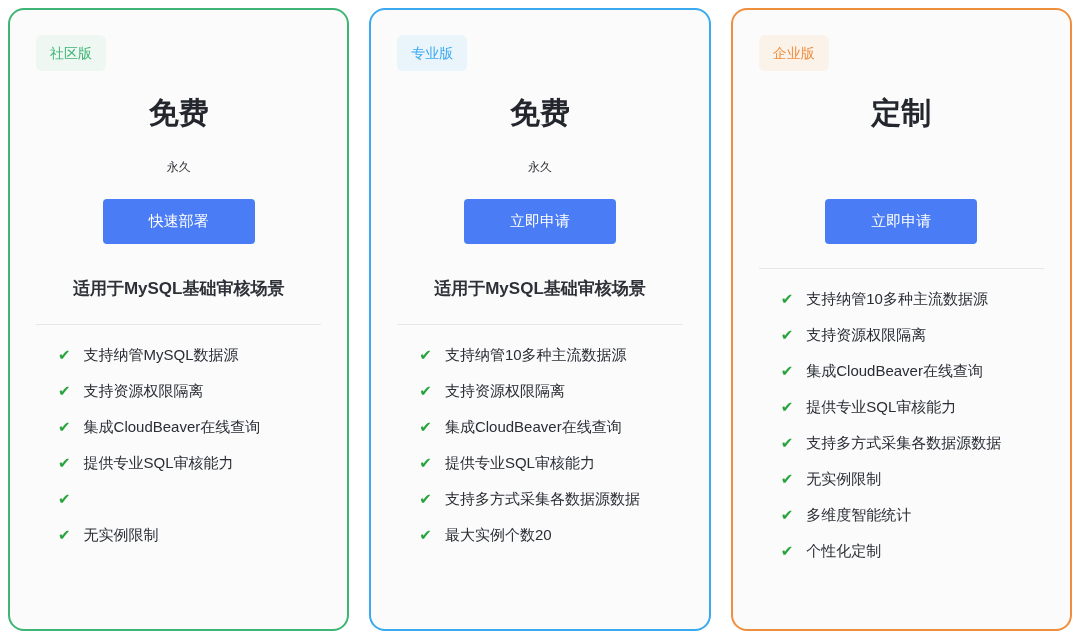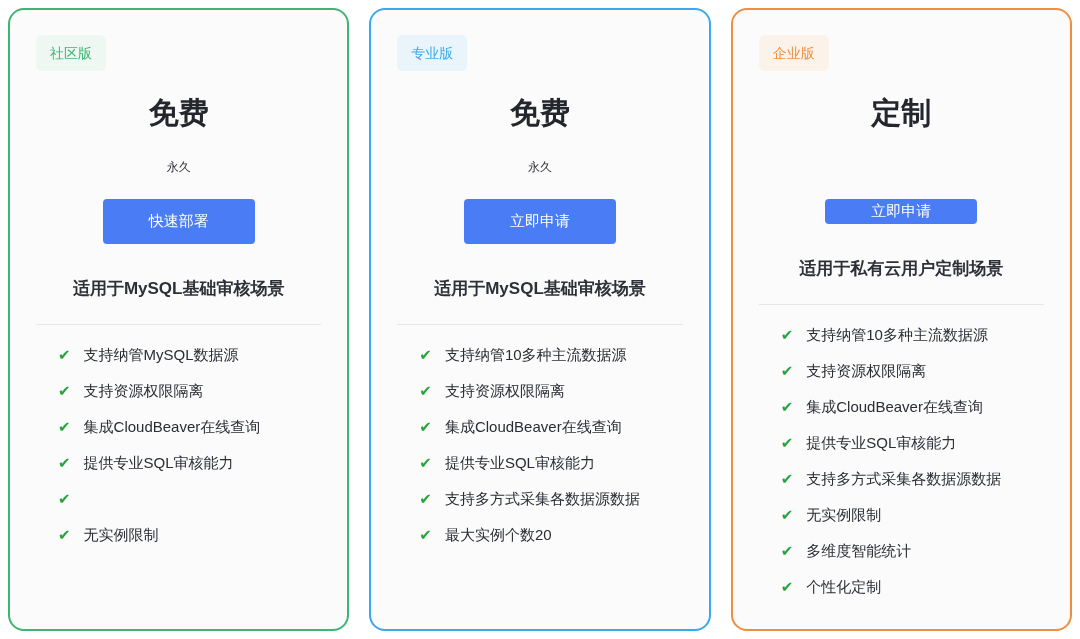--- a/index.html
+++ b/index.html
@@ -174,21 +174,20 @@
           <span>最大实例个数20</span>
         </li>
     </ul>
   </section>
 
   <section class="plan-card" style="--accent: #f08e3f; --badge-bg: #fbf3ea; background: rgb(250, 251, 250);">
     <span class="plan-badge">企业版</span>
     <h2 class="plan-price">定制</h2>
     <div class="plan-duration"></div>
     <button class="plan-cta">立即申请</button>
-    <div class="plan-desc">适用于私有云用户定制场景</div>
     <hr class="plan-divider">
     <ul class="feature-list">
       <li>
           <span class="check-icon">✔</span>
           <span>支持纳管10多种主流数据源</span>
         </li>
       <li>
           <span class="check-icon">✔</span>
           <span>支持资源权限隔离</span>
         </li>

